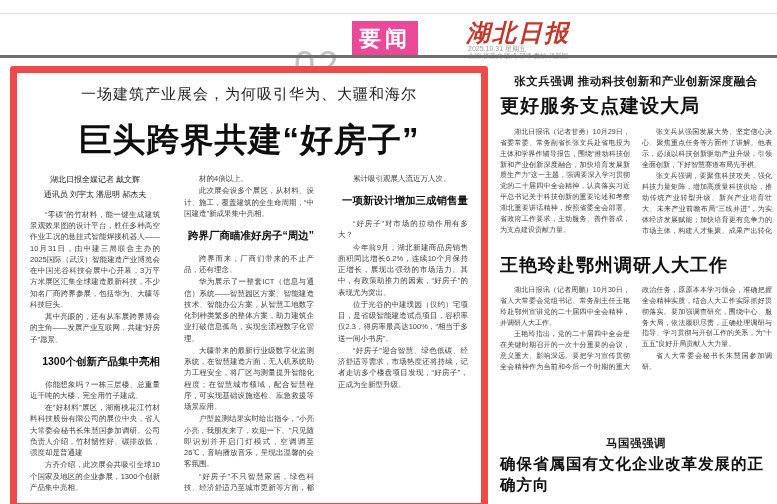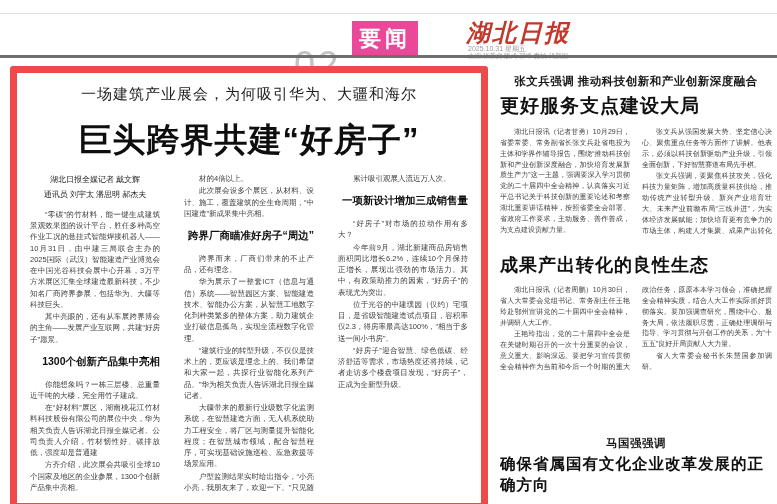--- a/index.html
+++ b/index.html
@@ -73,35 +73,34 @@
             <p>湖北日报全媒记者 戴文辉</p>
             <p>通讯员 刘宇太 潘思明 郝杰夫</p>
           </div>
         <div>
             <p>“零碳”的竹材料，能一键生成建筑景观效果图的设计平台，胜任多种高空作业工况的悬挂式智能焊接机器人——10月31日，由中建三局联合主办的2025国际（武汉）智能建造产业博览会在中国光谷科技会展中心开幕，3万平方米展区汇集全球建造最新科技，不少知名厂商跨界参展，包括华为、大疆等科技巨头。</p>
             <p>其中亮眼的，还有从车展跨界博会的主角——发展产业互联网，共建“好房子”愿景。</p>
           </div>
         <h3 class="subhead">1300个创新产品集中亮相</h3>
         <div>
             <p>你能想象吗？一栋三层楼、总重量近千吨的大楼，完全用竹子建成。</p>
-            <p>在“好材料”展区，湖南桃花江竹材料科技股份有限公司的展位中央，华为相关负责人告诉湖北日报全媒记者。公司负责人介绍，竹材韧性好、碳排放低，强度却是普通建</p>
+            <p>在“好材料”展区，湖南桃花江竹材料科技股份有限公司的展位中央，省人大常委会秘书长朱慧国参加调研。公司负责人介绍，竹材韧性好、碳排放低，强度却是普通建</p>
             <p>方齐介绍，此次展会共吸引全球10个国家及地区的企业参展，1300个创新产品集中亮相。</p>
             <p>湖北积极推动下游单位协同创新参展，集中展示聚焦住宅痛点解决方案、绿色建造技术、智能建造装备等创新成果。其中，城市运营公司自主研发“UI智慧城市综合运营平台”，以“一屏”统筹AI识别、智能环卫车，它们再次彰显用十余项智能科技赋能城市治理。</p>
           </div>
       </div>
       <div class="col">
         <div>
             <p>材的4倍以上。</p>
             <p>此次展会设多个展区，从材料、设计、施工，覆盖建筑的全生命周期，“中国建造”新成果集中亮相。</p>
           </div>
         <h3 class="subhead">跨界厂商瞄准好房子“周边”</h3>
         <div>
             <p>跨界而来，厂商们带来的不止产品，还有理念。</p>
             <p>华为展示了一整套ICT（信息与通信）系统——智慧园区方案、智能建造技术、智能办公方案，从智慧工地数字化到种类繁多的整体方案，助力建筑企业打破信息孤岛，实现全流程数字化管理。</p>
-            <p>“建筑行业的转型升级，不仅仅是技术上的，更应该是理念上的。我们希望和大家一起，共探行业智能化系列产品。”华为相关负责人告诉湖北日报全媒记者。</p>
             <p>大疆带来的最新行业级数字化监测系统，在智慧建造方面，无人机系统助力工程安全，将厂区与测量提升智能化程度；在智慧城市领域，配合智慧程序，可实现基础设施巡检、应急救援等场景应用。</p>
             <p>户型监测结果实时给出指令，“小亮小亮，我朋友来了，欢迎一下。”只见随即识别并开启门灯模式，空调调至26℃，音响播放音乐，呈现出温馨的会客氛围。</p>
             <p>“好房子”不只智慧家居，绿色科技、经济舒适乃至城市更新等方面，都为市场广阔，在各色场景利用带来广阔的城市“周边”。</p>
           </div>
       </div>
       <div class="col">
         <div>
             <p>累计吸引观展人流近万人次。</p>
           </div>
         <h3 class="subhead">一项新设计增加三成销售量</h3>
@@ -120,21 +119,21 @@
   <div class="kicker-sm">张文兵强调 推动科技创新和产业创新深度融合</div>
   <div class="title-serif t-a">更好服务支点建设大局</div>
   <div class="body2 h-a">
       <p>湖北日报讯（记者甘勇）10月29日，省委常委、常务副省长张文兵赴省电投为主体和学界作辅导报告，围绕“推动科技创新和产业创新深度融合，加快培育发展新质生产力”这一主题，强调要深入学习贯彻党的二十届四中全会精神，认真落实习近平总书记关于科技创新的重要论述和考察湖北重要讲话精神，按照省委全会部署、省政府工作要求，主动服务、善作善成，为支点建设贡献力量。</p>
       <p>张文兵从强国发展大势、坚定信心决心、聚焦重点任务等方面作了讲解。他表示，必须以科技创新驱动产业升级，引领全面创新，下好智慧赛道布局先手棋。</p>
       <p>张文兵强调，要聚焦科技攻关，强化科技力量矩阵，增加高质量科技供给，推动传统产业转型升级、新兴产业培育壮大、未来产业前瞻布局“三线并进”，为实体经济发展赋能；加快培育更有竞争力的市场主体，构建人才集聚、成果产出转化的良性生态，全面提升自主创新能力；完善对接机制，建强孵化平台，打通专业壁垒，促进科技成果转化为现实生产力；健全新机制、新模式、新技术，提升专业水平，坚持久久为功，以培育发展新质生产力的实际行动为支点建设注入强劲动能。</p>
     </div>
 </div>
 
 <div class="rail-article art-b">
-  <div class="title-serif t-b">成果产出转化的良性生态</div>
+  <div class="title-serif t-b">王艳玲赴鄂州调研人大工作</div>
   <div class="body2 h-b">
       <p>湖北日报讯（记者周鹏）10月30日，省人大常委会党组书记、常务副主任王艳玲赴鄂州宣讲党的二十届四中全会精神，并调研人大工作。</p>
       <p>王艳玲指出，党的二十届四中全会是在关键时期召开的一次十分重要的会议，意义重大、影响深远。要把学习宣传贯彻全会精神作为当前和今后一个时期的重大政治任务，原原本本学习领会，准确把握全会精神实质，结合人大工作实际抓好贯彻落实。要加强调查研究，围绕中心、服务大局，依法履职尽责，正确处理调研与指导、学习贯彻与开创工作的关系，为“十五五”良好开局贡献人大力量。</p>
       <p>省人大常委会秘书长朱慧国参加调研。</p>
     </div>
 </div>
 
 <div class="rail-article art-c">
   <div class="kicker-sm">马国强强调</div>
   <div class="title-serif t-c">确保省属国有文化企业改革发展的正确方向</div>

